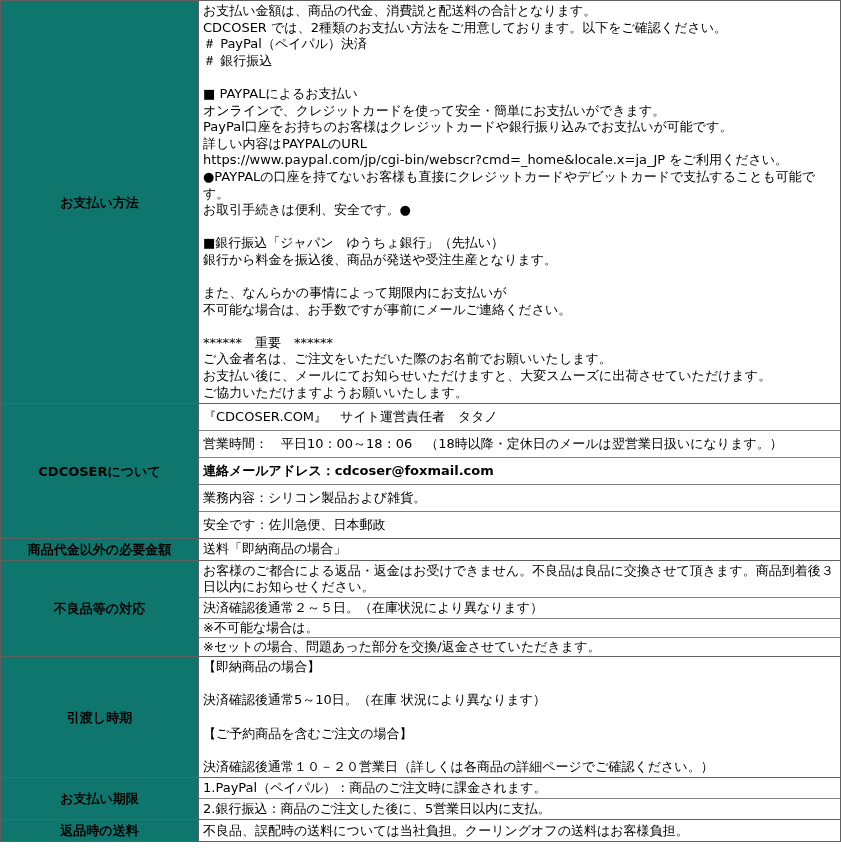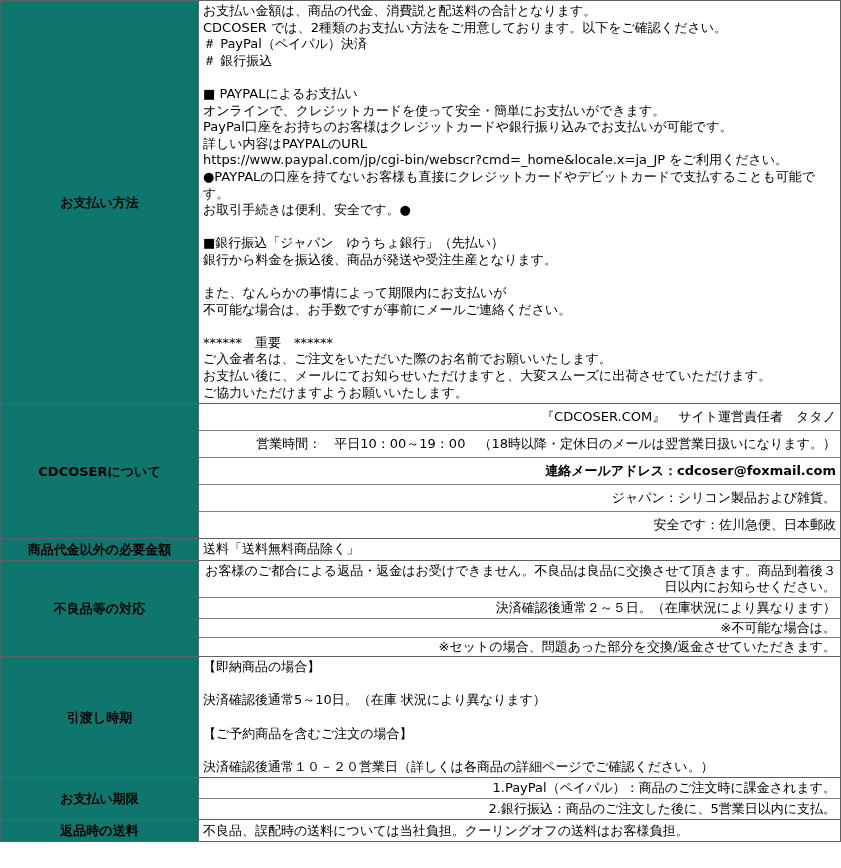--- a/index.html
+++ b/index.html
@@ -37,21 +37,20 @@
     white-space: pre-wrap;
     line-height: 16.6px;
     padding: 2px 4px;
     word-break: break-all;
   }
   .subrow {
     line-height: 16px;
     padding: 2px 4px;
     border-top: 1px solid #808080;
     word-break: break-all;
-    text-align: right;
   }
   .subrow:first-child { border-top: none; }
   .subrow.roomy { padding: 5px 4px; }
   .subrow.tight { padding: 1px 4px; }
   .bold { font-weight: bold; }
 </style>
 </head>
 <body>
 
 <div class="page">
@@ -84,31 +83,31 @@
 ご入金者名は、ご注文をいただいた際のお名前でお願いいたします。
 お支払い後に、メールにてお知らせいただけますと、大変スムーズに出荷させていただけます。
 ご協力いただけますようお願いいたします。</div>
       </td>
     </tr>
 
     <tr>
       <th class="row-header">CDCOSERについて</th>
       <td class="row-content">
         <div class="subrow roomy">『CDCOSER.COM』　サイト運営責任者　タタノ</div>
-        <div class="subrow roomy">営業時間：　平日10：00～19：00　（18時以降・定休日のメールは翌営業日扱いになります。）</div>
+        <div class="subrow roomy">営業時間：　平日10：00～18：06　（18時以降・定休日のメールは翌営業日扱いになります。）</div>
         <div class="subrow roomy bold">連絡メールアドレス：cdcoser@foxmail.com</div>
-        <div class="subrow roomy">ジャパン：シリコン製品および雑貨。</div>
+        <div class="subrow roomy">業務内容：シリコン製品および雑貨。</div>
         <div class="subrow roomy">安全です：佐川急便、日本郵政</div>
       </td>
     </tr>
 
     <tr>
       <th class="row-header">商品代金以外の必要金額</th>
       <td class="row-content">
-        <div class="multiline">送料「送料無料商品除く」</div>
+        <div class="multiline">送料「即納商品の場合」</div>
       </td>
     </tr>
 
 
     <tr>
       <th class="row-header">不良品等の対応</th>
       <td class="row-content">
         <div class="subrow">お客様のご都合による返品・返金はお受けできません。不良品は良品に交換させて頂きます。商品到着後３日以内にお知らせください。</div>
         <div class="subrow">決済確認後通常２～５日。（在庫状況により異なります）</div>
         <div class="subrow tight">※不可能な場合は。</div>

